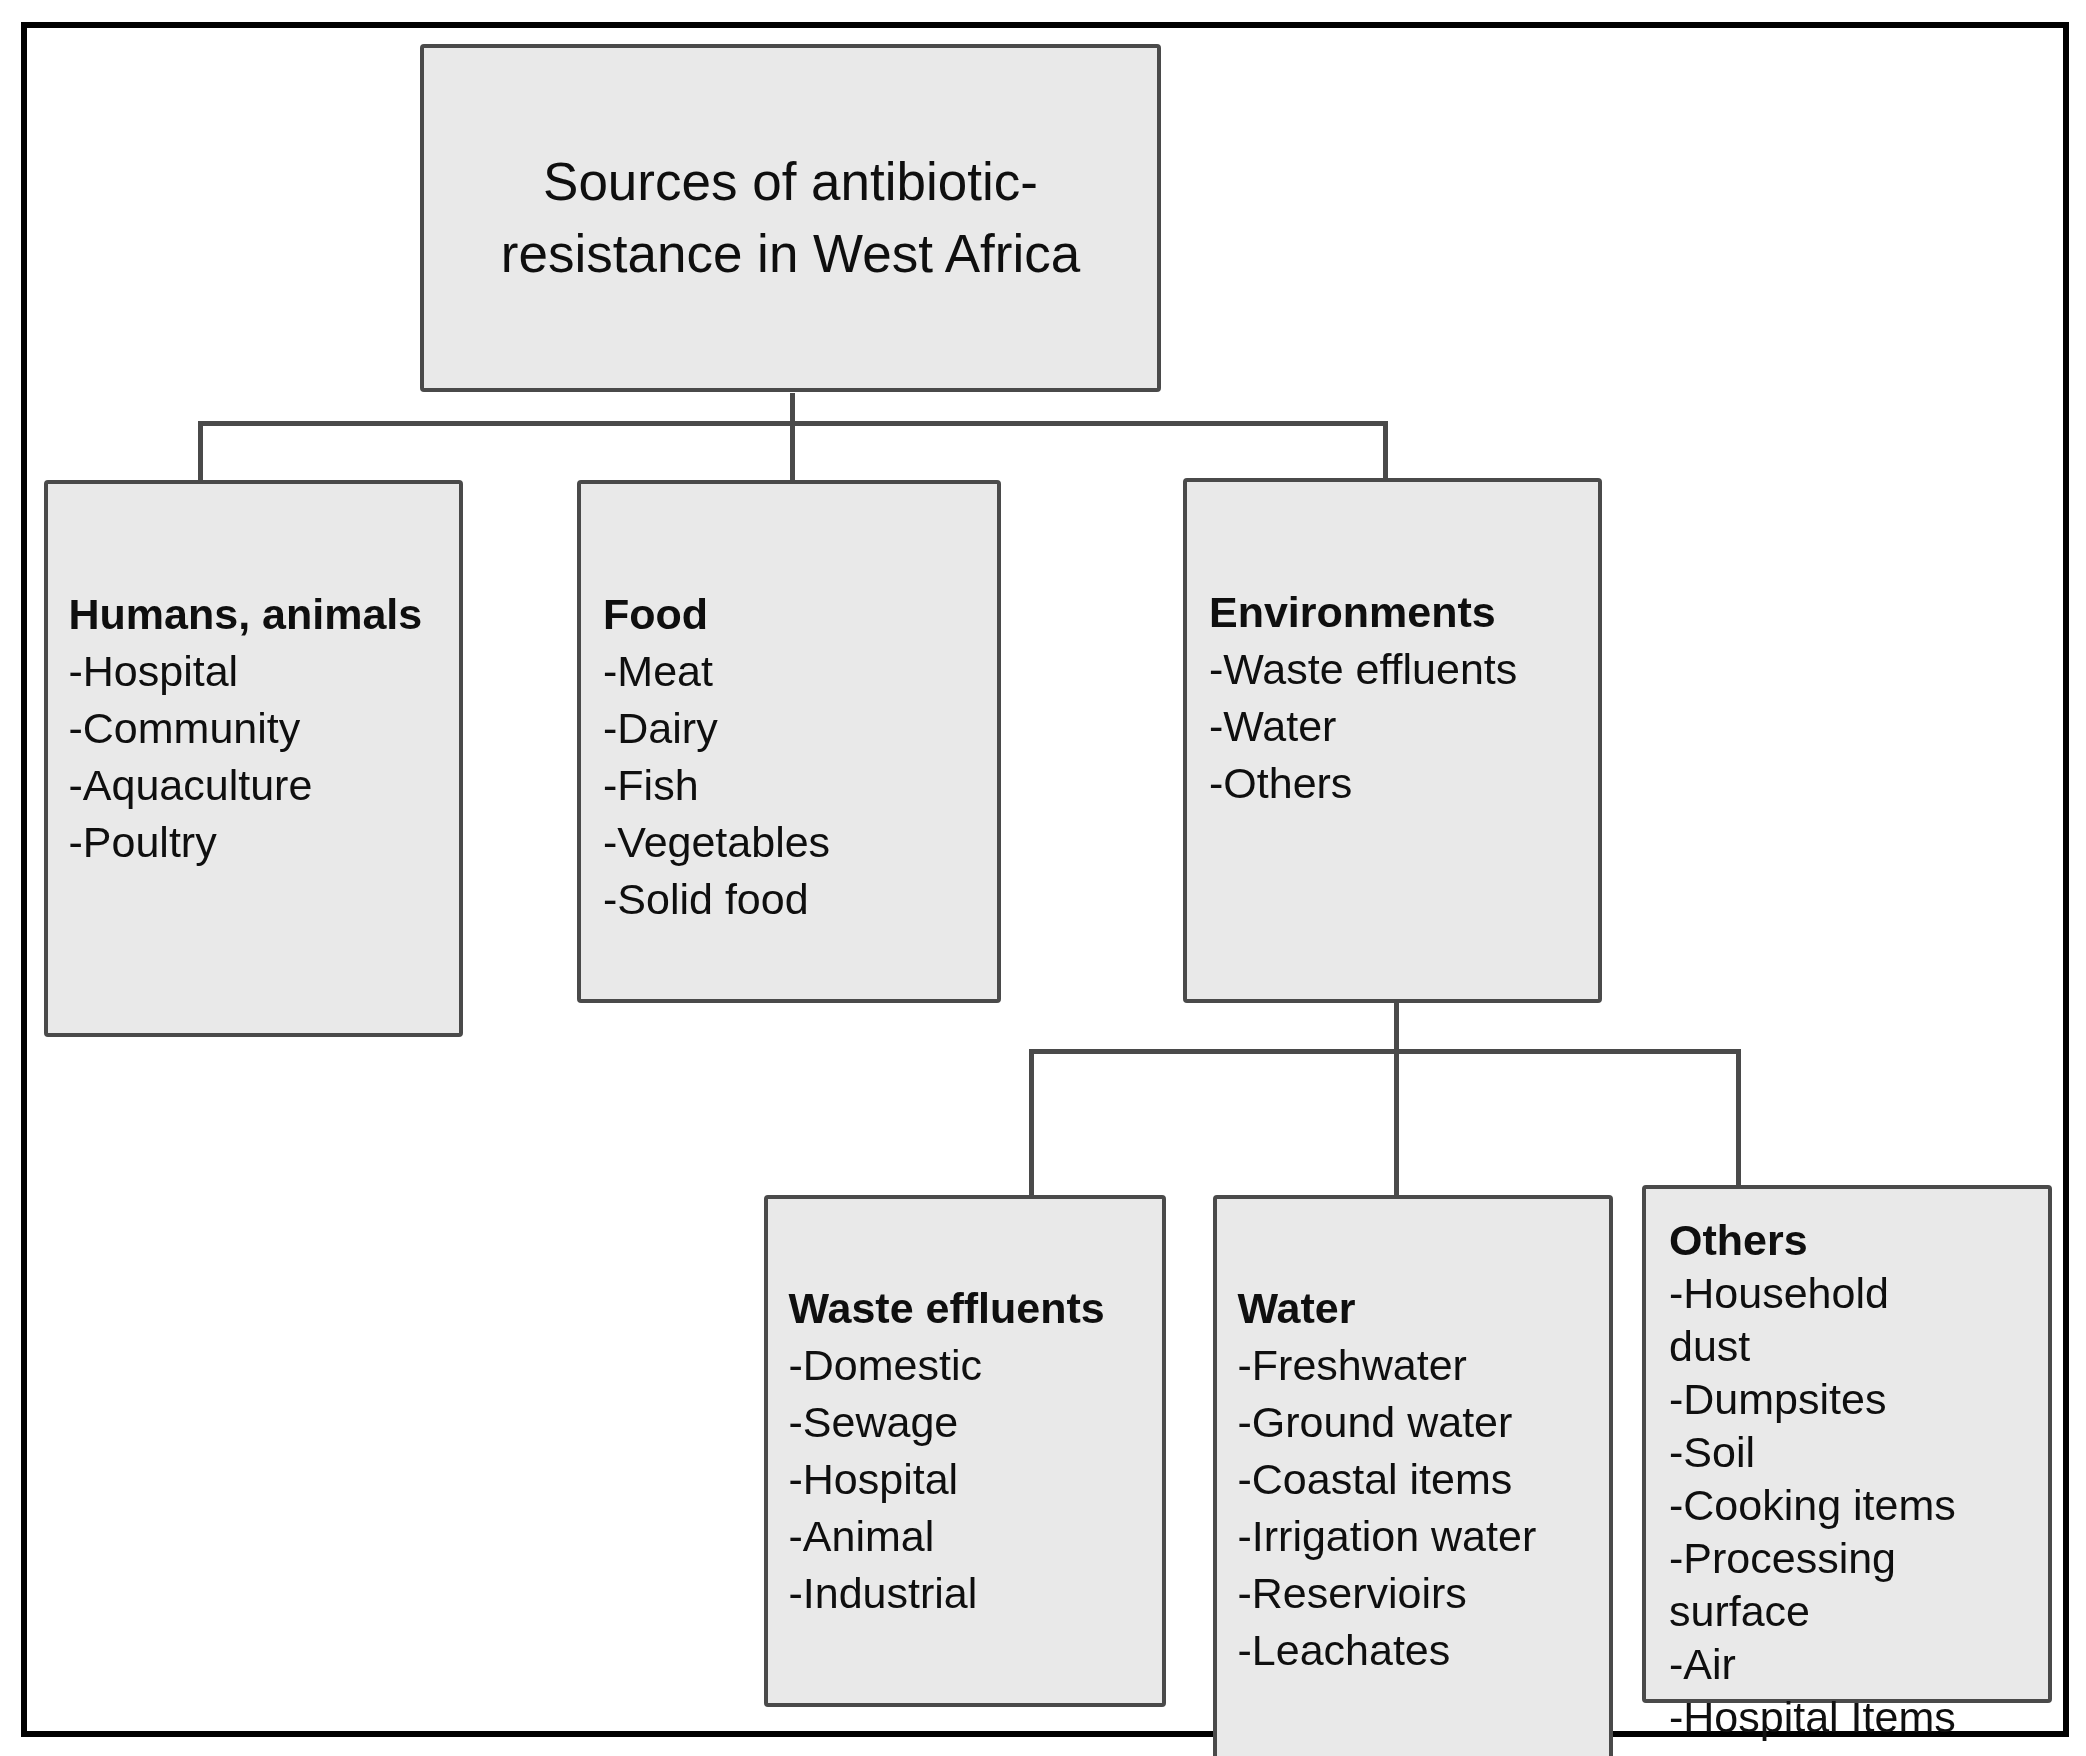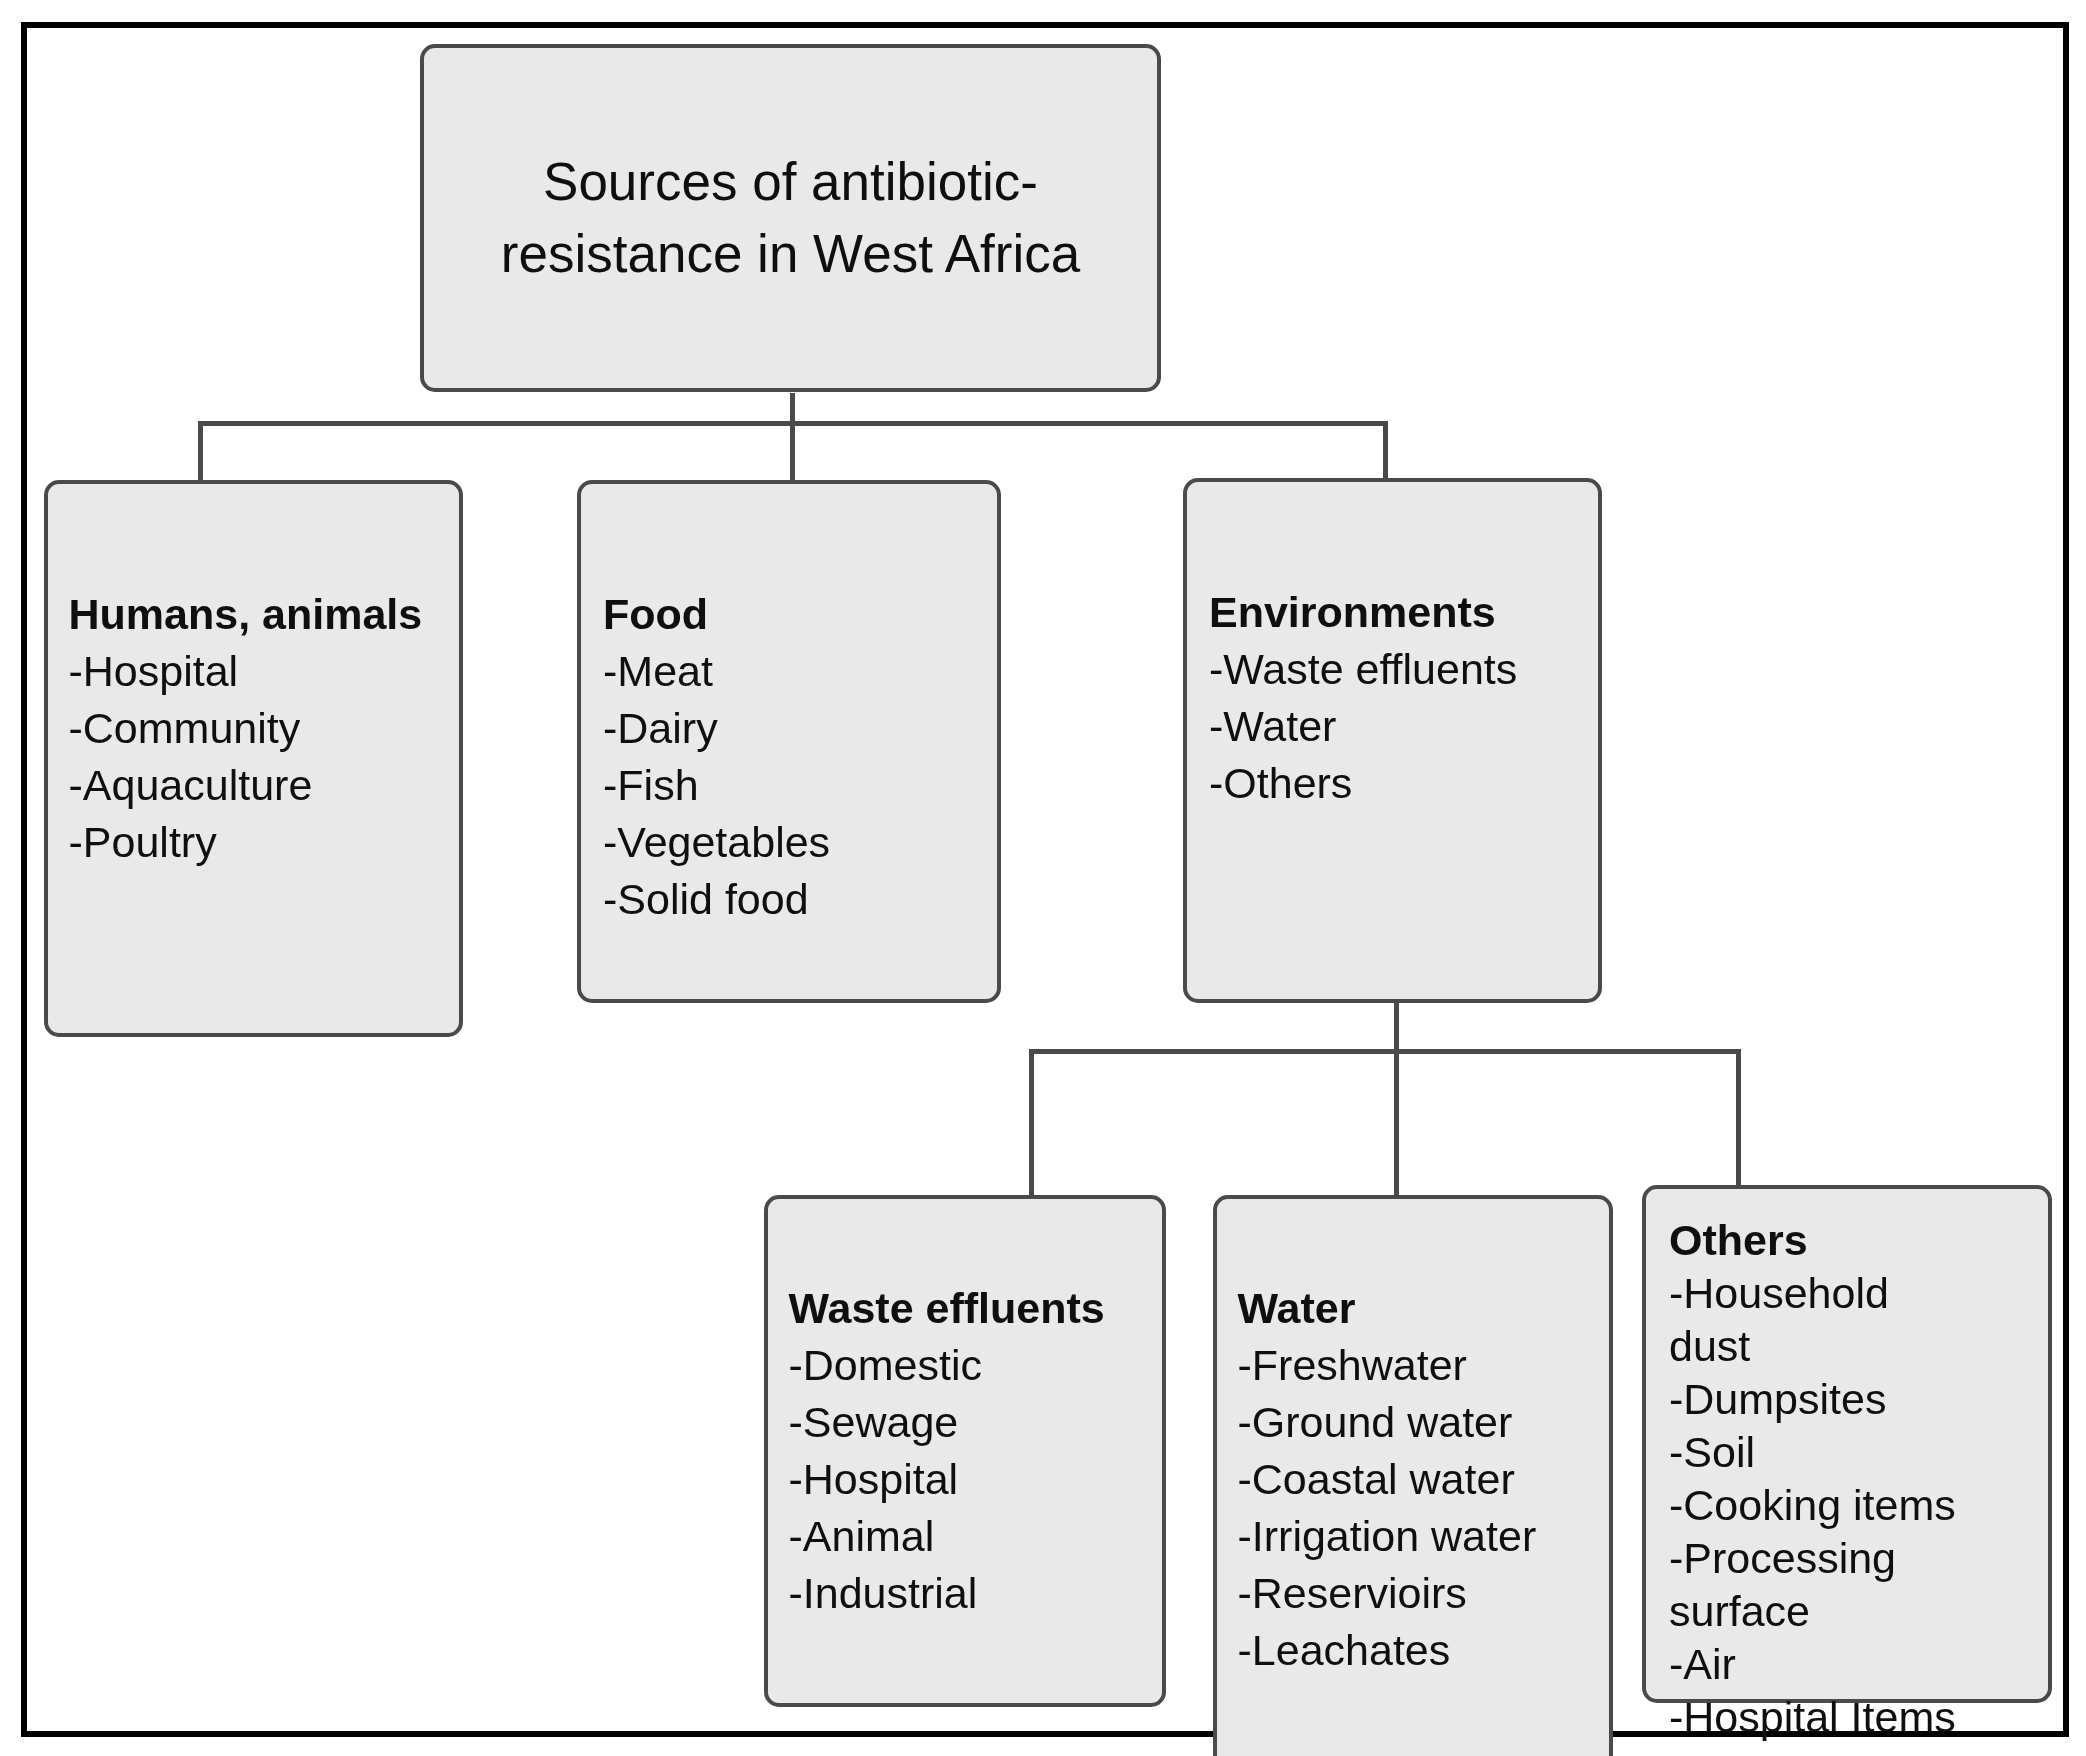--- a/index.html
+++ b/index.html
@@ -6,21 +6,21 @@
   body {
     width:2087px; height:1756px; position:relative; overflow:hidden;
     font-family:"Liberation Sans", sans-serif; color:#0f0f0f;
   }
   .frame {
     position:absolute; left:20.5px; top:22px; width:2048px; height:1715px;
     border:6.8px solid #000000; box-sizing:border-box; background:transparent;
   }
   .box {
     position:absolute; box-sizing:border-box;
-    background:#e9e9e9; border:4.8px solid #4a4a4a; border-radius:15px;
+    background:#e9e9e9; border:4.8px solid #4a4a4a; border-radius:4px;
     font-size:43px; line-height:57px;
   }
   .box .title { font-weight:bold; }
   .root-box {
     left:420px; top:44px; width:741px; height:348px;
     display:flex; align-items:center; justify-content:center; text-align:center;
     font-size:53px; line-height:72px; padding:0 49px;
   }
   .box-humans        { left:44px;   top:480px;  width:419px; height:557px; padding:102px 13.7px 0 20.5px; }
   .box-food          { left:577px;  top:480px;  width:424px; height:523px; padding:102px 6px 0 22px; }
@@ -90,21 +90,21 @@
       <div>-Animal</div>
       <div>-Industrial</div>
     </div>
 </div>
 
 <div class="box box-water">
   <div class="title">Water</div>
   <div>
       <div>-Freshwater</div>
       <div>-Ground water</div>
-      <div>-Coastal water</div>
+      <div>-Coastal items</div>
       <div>-Irrigation water</div>
       <div>-Reservioirs</div>
       <div>-Leachates</div>
     </div>
 </div>
 
 <div class="box box-others">
   <div class="title">Others</div>
   <div>
       <div>-Household dust</div>

